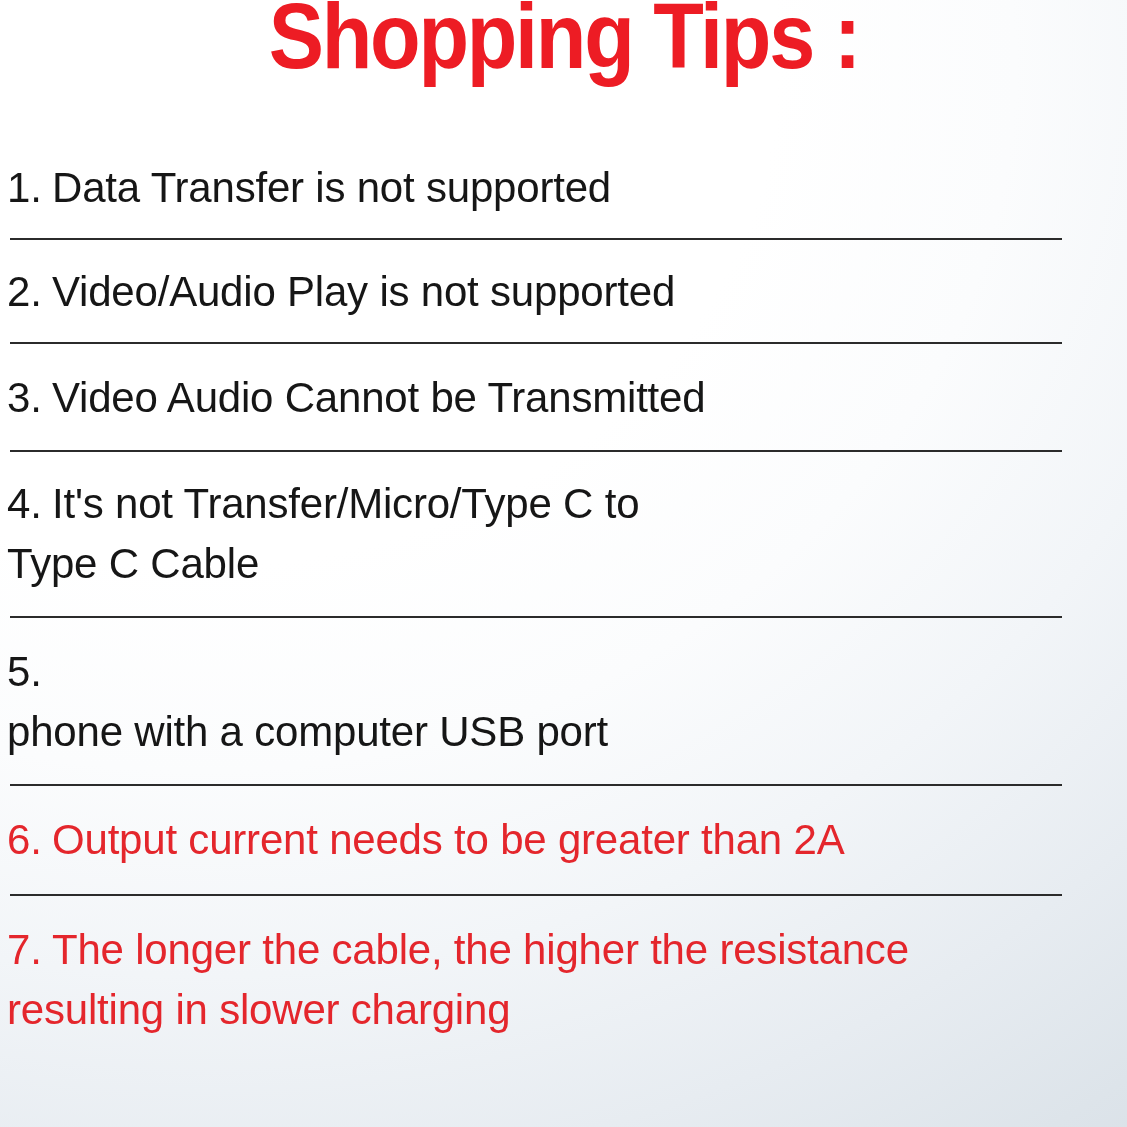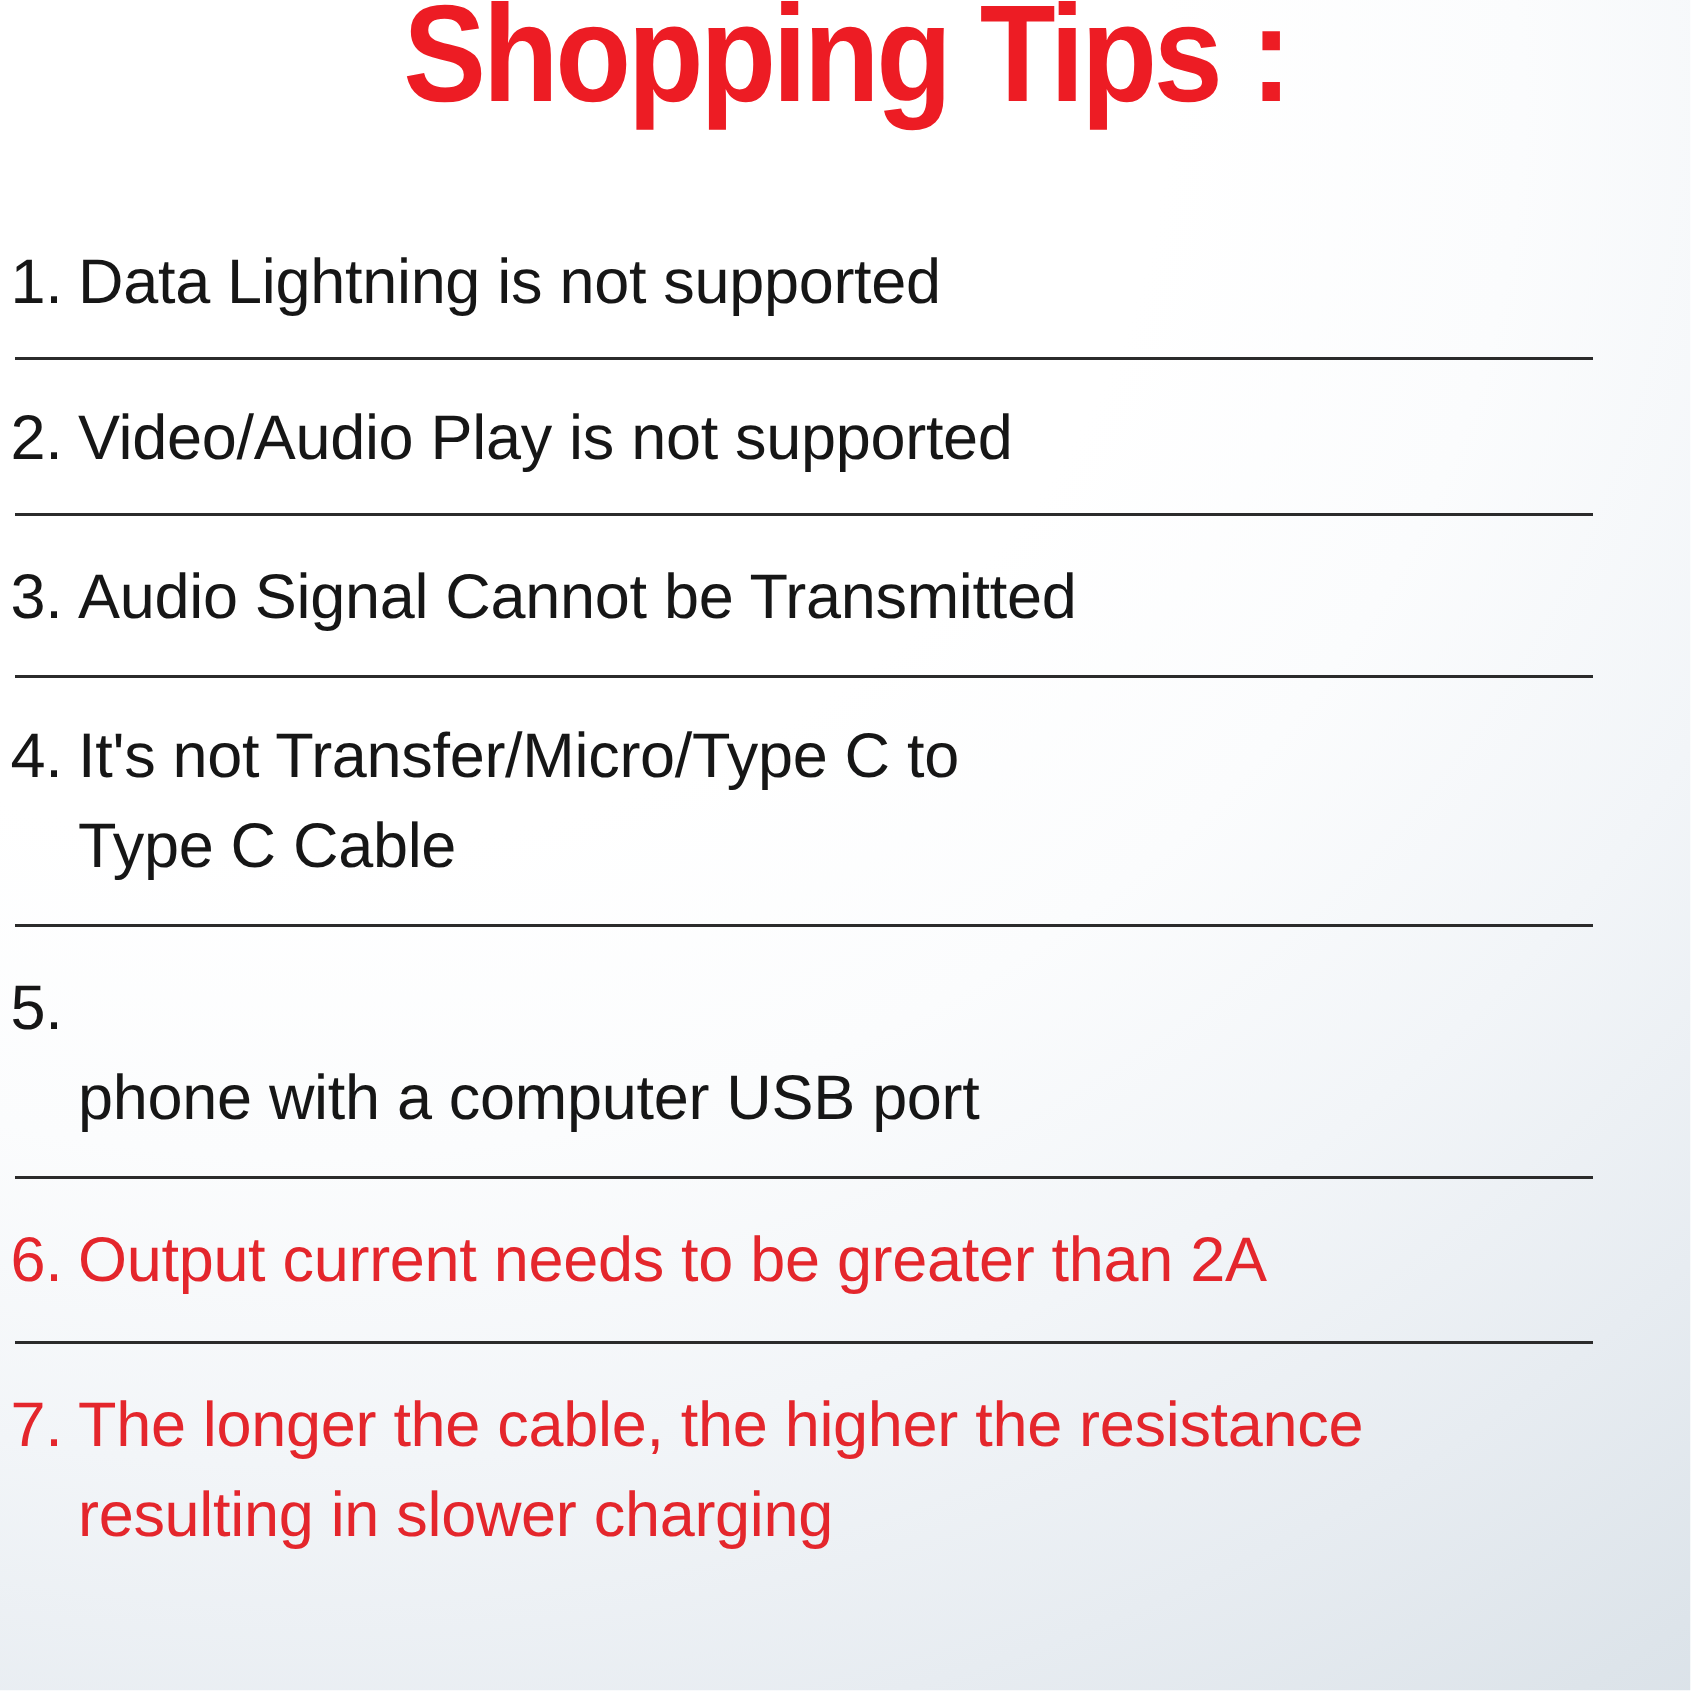--- a/index.html
+++ b/index.html
@@ -79,21 +79,20 @@
   }
   .tip-row .tip-num {
     flex: 0 0 auto;
     width: 45px;
     text-align: left;
   }
   .tip-row .tip-text {
     flex: 0 1 auto;
   }
   .tip-row .tip-text.cont {
-    margin-left: 45px;
   }
   .tip-row.red .tip-line {
     color: #E4262C;
   }
 
   .tip-body {
     padding-top: 12px;
     padding-bottom: 12px;
   }
 
@@ -121,41 +120,41 @@
   <div id="title-bar">
     <span id="title-text">Shopping Tips :</span>
   </div>
 
   <div id="tips-list">
 
     <div class="tip-row r1">
       <div class="tip-body">
         <div class="tip-line">
           <span class="tip-num">1.</span>
-          <span class="tip-text">Data Lightning is not supported</span>
+          <span class="tip-text">Data Transfer is not supported</span>
         </div>
       </div>
       <div class="divider"></div>
     </div>
 
     <div class="tip-row r2">
       <div class="tip-body">
         <div class="tip-line">
           <span class="tip-num">2.</span>
           <span class="tip-text">Video/Audio Play is not supported</span>
         </div>
       </div>
       <div class="divider"></div>
     </div>
 
     <div class="tip-row r3">
       <div class="tip-body">
         <div class="tip-line">
           <span class="tip-num">3.</span>
-          <span class="tip-text">Audio Signal Cannot be Transmitted</span>
+          <span class="tip-text">Video Audio Cannot be Transmitted</span>
         </div>
       </div>
       <div class="divider"></div>
     </div>
 
     <div class="tip-row r4">
       <div class="tip-body">
         <div class="tip-line">
           <span class="tip-num">4.</span>
           <span class="tip-text">It's not Transfer/Micro/Type C to</span>

